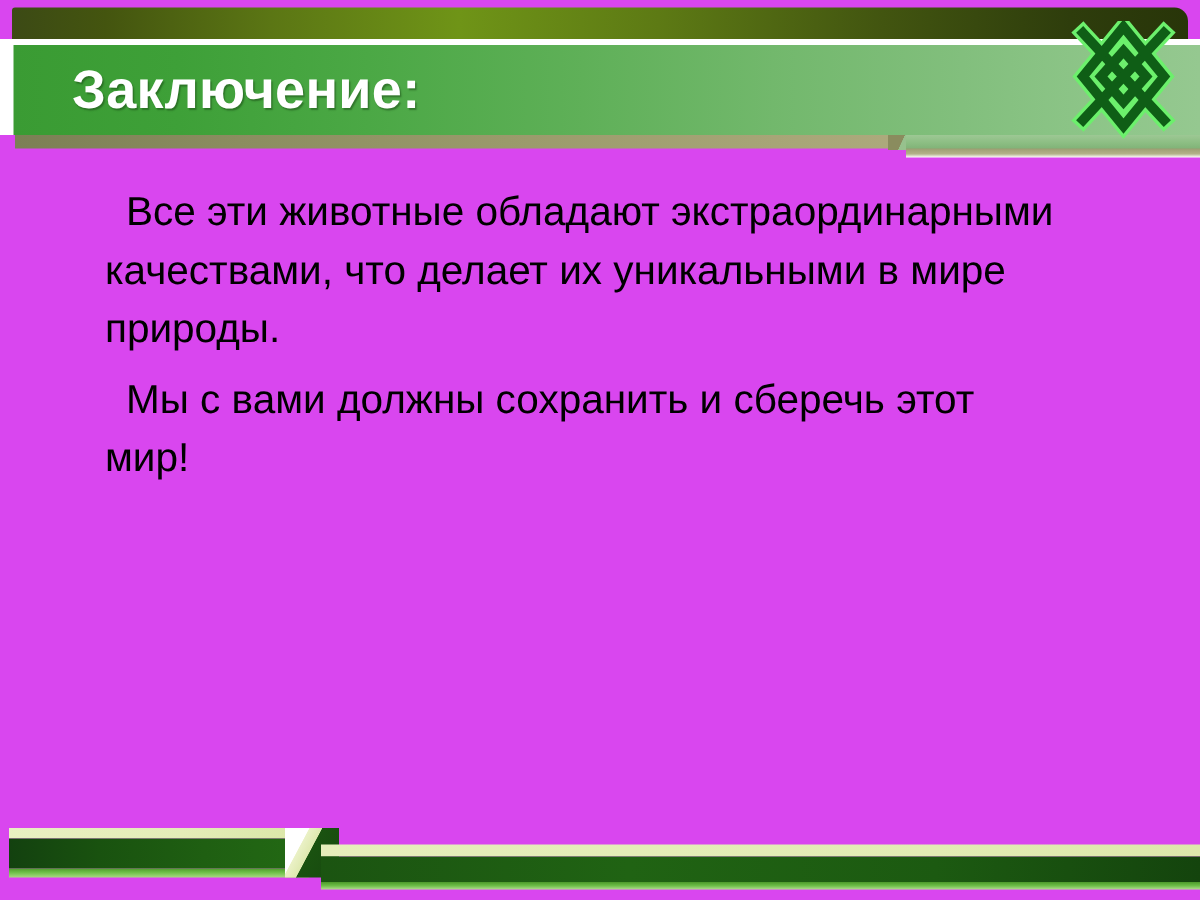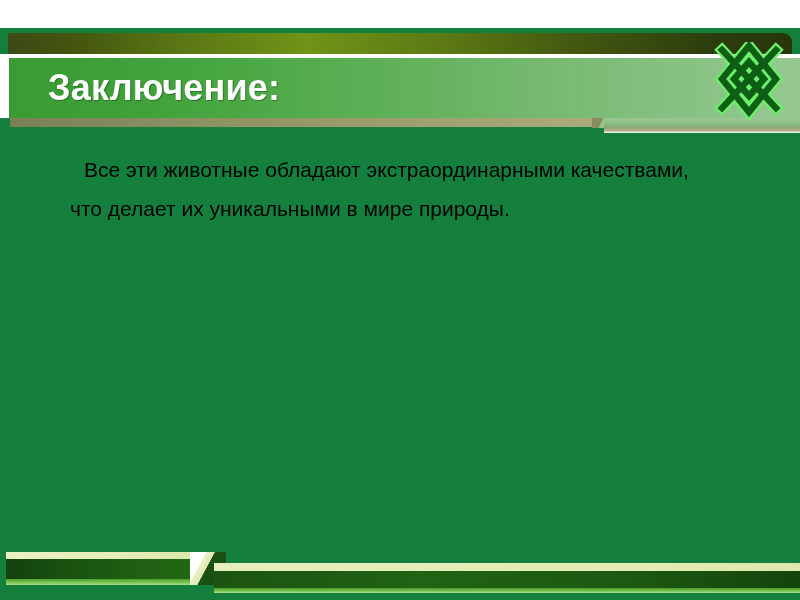--- a/index.html
+++ b/index.html
@@ -12,22 +12,21 @@
     background: #ffffff;
     font-family: "Liberation Sans", "DejaVu Sans", sans-serif;
     overflow: hidden;
     position: relative;
   }
 
   
   #slide {
     position: absolute;
     inset: 0;
-    background: #15803d;
-    margin-top: 28px;
+    background: #d946ef;
   }
 
   
   #header-band {
     position: absolute;
     left: 0;
     top: 0;
     width: 800px;
     height: 110px;
   }
@@ -159,21 +158,21 @@
 
   
   #body-copy {
     position: absolute;
     left: 70px;
     top: 122px;
     width: 640px;
   }
   .para {
     margin: 0 0 8px 0;
-    font-size: 21px;
+    font-size: 27px;
     line-height: 39px;
     color: #000000;
     text-indent: 14px;
     font-weight: normal;
   }
   .para:last-child { margin-bottom: 0; }
 
   
   #footer-band {
     position: absolute;
@@ -278,20 +277,21 @@
           <path d="M64 8 L10 66"></path>
           <path d="M37 4 L64 37 L37 70 L10 37 Z"></path>
           <path d="M37 20 L52 37 L37 54 L22 37 Z"></path>
         </g>
       </svg>
     </div>
   </div>
 
   <div id="body-copy">
     <p class="para">Все эти  животные обладают экстраординарными качествами, что делает их уникальными в мире природы.</p>
+    <p class="para">Мы с вами должны сохранить и сберечь этот мир!</p>
   </div>
 
   <div id="footer-band">
     <div class="foot-left-cream"></div>
     <div class="foot-left-body"></div>
     <div class="foot-left-underline"></div>
     <div class="foot-step"></div>
     <div class="foot-right-cream"></div>
     <div class="foot-right-body"></div>
     <div class="foot-right-underline"></div>

